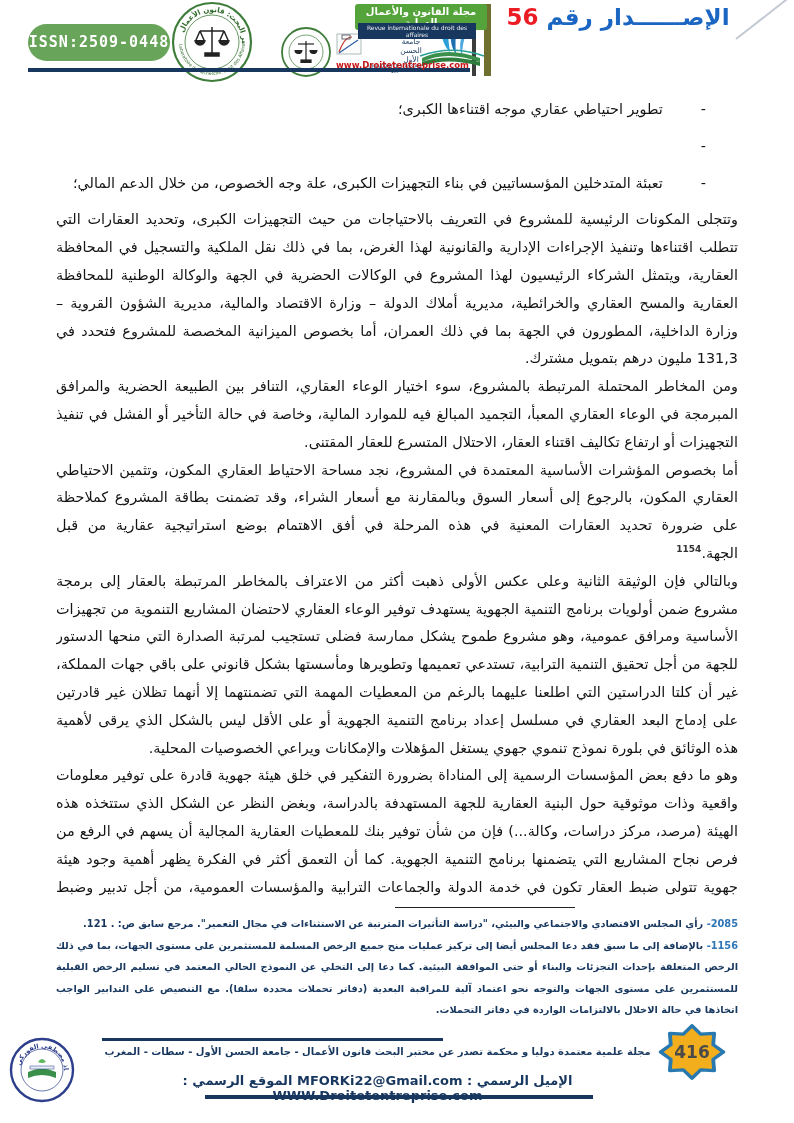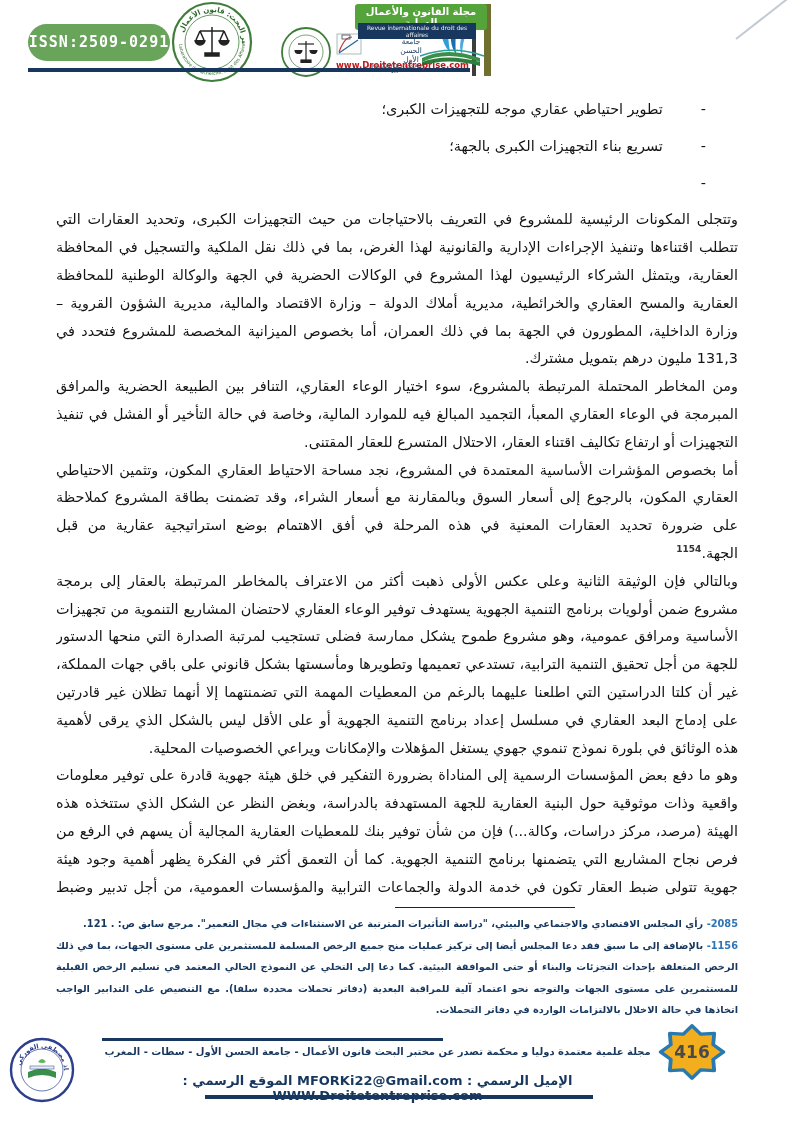--- a/index.html
+++ b/index.html
@@ -54,21 +54,21 @@
   .footer-line2{position:absolute;top:1073px;left:100px;width:555px;text-align:center;direction:rtl;
                 color:#17375e;font-weight:bold;font-size:13px;}
   .author-stamp{position:absolute;left:8px;top:1036px;}
 </style>
 </head>
 <body>
 
 <div class="page">
 
   <header>
-    <div class="issn-pill">ISSN:2509-0291</div>
+    <div class="issn-pill">ISSN:2509-0448</div>
 
     <svg class="lab-stamp" width="84" height="84" viewBox="0 0 84 84">
       <circle cx="42" cy="42" r="39" fill="#ffffff" stroke="#3f7d3a" stroke-width="2.2"></circle>
       <circle cx="42" cy="42" r="27" fill="none" stroke="#3f7d3a" stroke-width="0.8"></circle>
       <defs>
         <path id="arcTop" d="M 12,42 A 30,30 0 0 1 72,42"></path>
         <path id="arcBot" d="M 9,42 A 33,33 0 0 0 75,42"></path>
       </defs>
       <text font-size="7.2" fill="#2f6b2a" font-weight="bold">
         <textPath href="#arcTop" startOffset="10%">مختبر البحث: قانون الأعمال</textPath>
@@ -126,37 +126,41 @@
         <path d="M4,52 C20,44 40,44 62,52 L62,56 C40,48 20,48 4,56 Z" fill="#3a8f4a"></path>
         <path d="M4,56 C20,50 40,50 62,56 L62,60 C40,54 20,54 4,60 Z" fill="#2e7d3c"></path>
         <path d="M2,50 C24,42 44,42 66,50" stroke="#2aa198" stroke-width="1.4" fill="none"></path>
       </svg>
     </div>
 
     <div class="vbar-dark"></div>
     <div class="vbar-olive"></div>
 
     <div class="issue-block">
+      <div class="issue-line1">
+        <span>الإصــــــدار رقم</span>
+        <span class="issue-num">56</span>
+      </div>
     </div>
 
     <div class="pencil"></div>
     <div class="header-rule"></div>
   </header>
 
   <main class="body-text">
       <div class="bullet-item">
         <span class="bullet-dash">-</span>
-        <span class="bullet-text">تطوير احتياطي عقاري موجه للتجهيزات الكبرى؛</span>
+        <span class="bullet-text">تطوير احتياطي عقاري موجه اقتناءها الكبرى؛</span>
       </div>
       <div class="bullet-item">
         <span class="bullet-dash">-</span>
-        <span class="bullet-text">تسريع بناء التجهيزات الكبرى بالجهة؛</span>
       </div>
       <div class="bullet-item">
         <span class="bullet-dash">-</span>
+        <span class="bullet-text">تعبئة المتدخلين المؤسساتيين في بناء التجهيزات الكبرى، علة وجه الخصوص، من خلال الدعم المالي؛</span>
       </div>
       <div class="para">وتتجلى المكونات الرئيسية للمشروع في التعريف بالاحتياجات من حيث التجهيزات الكبرى، وتحديد العقارات التي تتطلب اقتناءها وتنفيذ الإجراءات الإدارية والقانونية لهذا الغرض، بما في ذلك نقل الملكية والتسجيل في المحافظة العقارية، ويتمثل الشركاء الرئيسيون لهذا المشروع في الوكالات الحضرية في الجهة والوكالة الوطنية للمحافظة العقارية والمسح العقاري والخرائطية، مديرية أملاك الدولة – وزارة الاقتصاد والمالية، مديرية الشؤون القروية – وزارة الداخلية، المطورون في الجهة بما في ذلك العمران، أما بخصوص الميزانية المخصصة للمشروع فتحدد في 131,3 مليون درهم بتمويل مشترك.</div>
       <div class="para">ومن المخاطر المحتملة المرتبطة بالمشروع، سوء اختيار الوعاء العقاري، التنافر بين الطبيعة الحضرية والمرافق المبرمجة في الوعاء العقاري المعبأ، التجميد المبالغ فيه للموارد المالية، وخاصة في حالة التأخير أو الفشل في تنفيذ التجهيزات أو ارتفاع تكاليف اقتناء العقار، الاحتلال المتسرع للعقار المقتنى.</div>
       <div class="para">أما بخصوص المؤشرات الأساسية المعتمدة في المشروع، نجد مساحة الاحتياط العقاري المكون، وتثمين الاحتياطي العقاري المكون، بالرجوع إلى أسعار السوق وبالمقارنة مع أسعار الشراء، وقد تضمنت بطاقة المشروع كملاحظة على ضرورة تحديد العقارات المعنية في هذه المرحلة في أفق الاهتمام بوضع استراتيجية عقارية من قبل الجهة.<sup class="fn-ref">1154</sup></div>
       <div class="para">وبالتالي فإن الوثيقة الثانية وعلى عكس الأولى ذهبت أكثر من الاعتراف بالمخاطر المرتبطة بالعقار إلى برمجة مشروع ضمن أولويات برنامج التنمية الجهوية يستهدف توفير الوعاء العقاري لاحتضان المشاريع التنموية من تجهيزات الأساسية ومرافق عمومية، وهو مشروع طموح يشكل ممارسة فضلى تستجيب لمرتبة الصدارة التي منحها الدستور للجهة من أجل تحقيق التنمية الترابية، تستدعي تعميمها وتطويرها ومأسستها بشكل قانوني على باقي جهات المملكة، غير أن كلتا الدراستين التي اطلعنا عليهما بالرغم من المعطيات المهمة التي تضمنتهما إلا أنهما تظلان غير قادرتين على إدماج البعد العقاري في مسلسل إعداد برنامج التنمية الجهوية  أو على الأقل ليس بالشكل الذي يرقى لأهمية هذه الوثائق في بلورة نموذج تنموي جهوي يستغل المؤهلات والإمكانات ويراعي الخصوصيات المحلية.</div>
       <div class="para">وهو ما دفع بعض المؤسسات الرسمية إلى المناداة بضرورة التفكير في خلق هيئة جهوية قادرة على توفير معلومات واقعية وذات موثوقية حول البنية العقارية للجهة المستهدفة بالدراسة، وبغض النظر عن الشكل الذي ستتخذه هذه الهيئة (مرصد، مركز دراسات، وكالة...) فإن من شأن توفير بنك للمعطيات العقارية المجالية أن يسهم في الرفع من فرص نجاح المشاريع التي يتضمنها برنامج التنمية الجهوية. كما أن التعمق أكثر في الفكرة يظهر أهمية وجود هيئة جهوية تتولى ضبط العقار تكون في خدمة الدولة والجماعات الترابية والمؤسسات العمومية، من أجل تدبير وضبط أفضل للوعاء العقاري.<sup class="fn-ref">1155</sup></div>
       <div class="para">وفي هذا الصدد دعا المجلس الاقتصادي والاجتماعي والبيئي في الدراسة التي أجراها في موضوع العقار إلى ضرورة إدماج البعد العقاري في برنامج التنمية الجهوية، والعمل على أن تستند كل عملية لتعبئة العقار على مضامين برنامج التنمية الجهوية، وكذا جعل الجهات مجالات ترابية نموذجية في مجال تعبئة العقار من أجل تنفيذ برامج التنمية الجهوية، فالرهان يتمثل في إرساء سياسة عقارية منسجمة مع برامج التنمية الجهوية، من أجل جعل العقار رافعة للتنمية الاقتصادية والاجتماعية في</div>
     </main>
 
   <div class="footnote-sep"></div>

